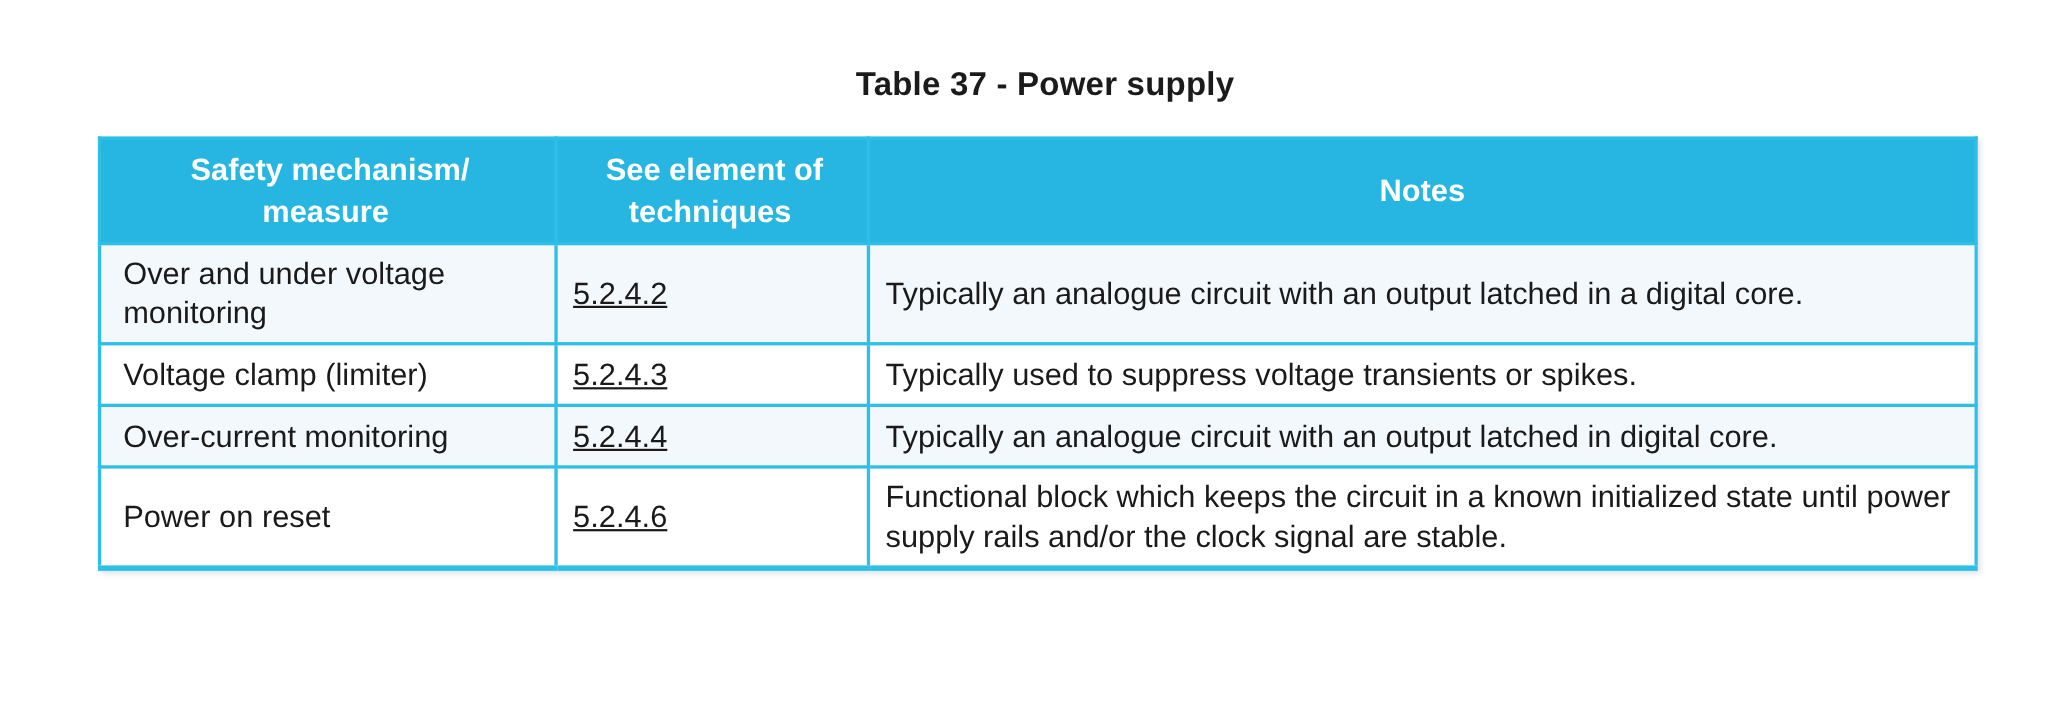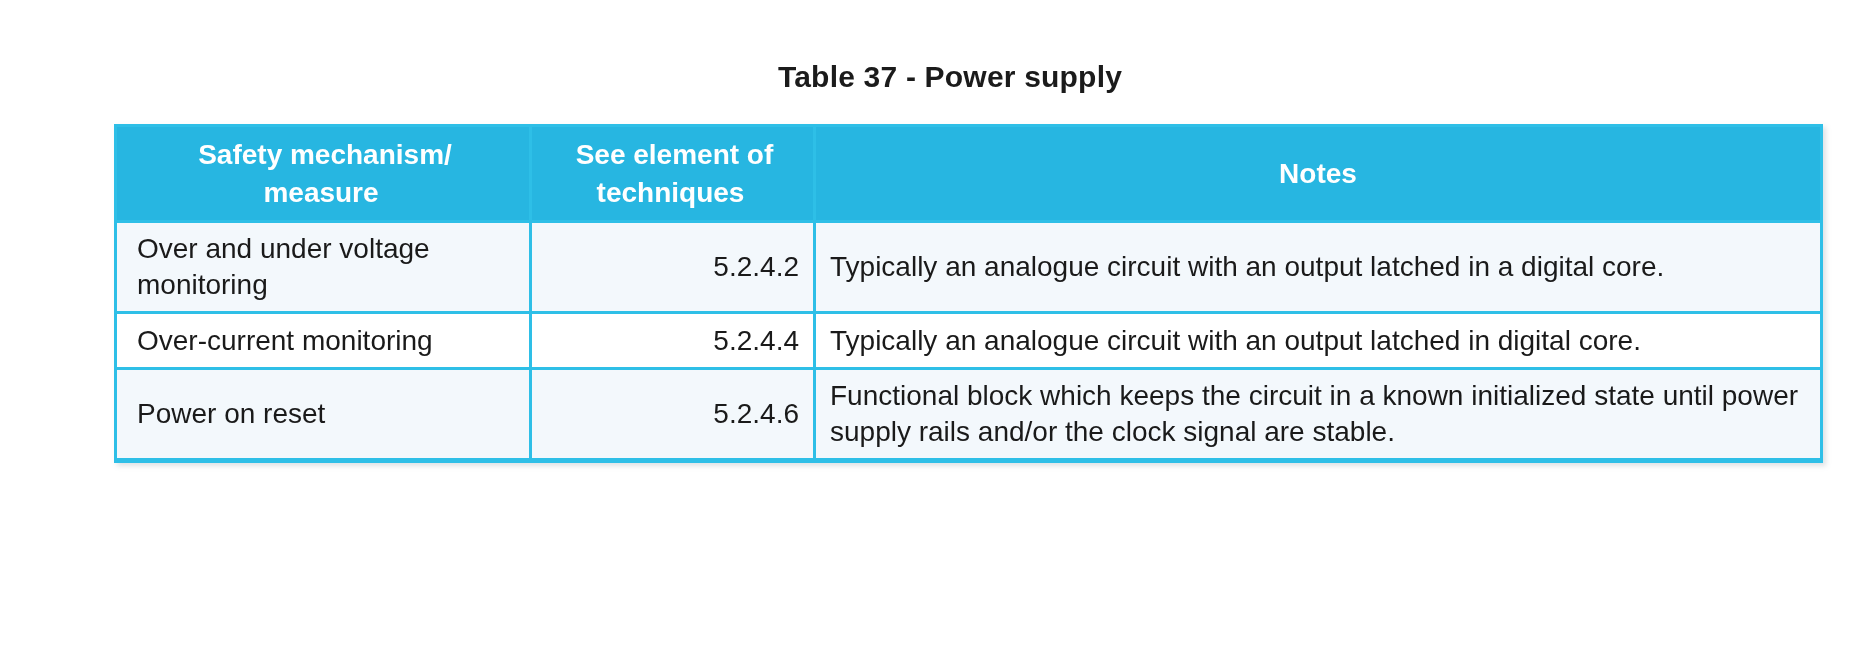--- a/index.html
+++ b/index.html
@@ -16,21 +16,21 @@
     left: 85px; width: 1706px;
     top: 48px;
     text-align: center;
     font-size: 30px;
     font-weight: bold;
     color: var(--title-text, #1b1b1b);
     letter-spacing: 0.2px;
   }
   table.power-table {
     position: absolute;
-    left: 102px; top: 112px;
+    left: 77px; top: 112px;
     width: 1706px;
     border-collapse: collapse;
     table-layout: fixed;
     box-shadow: 3px 3px 5px rgba(120,140,150,0.25);
   }
   table.power-table col.c-mech  { width: 415px; }
   table.power-table col.c-ref   { width: 284px; }
   table.power-table col.c-notes { width: 1007px; }
   th, td {
     border: 3px solid var(--border, #2ebfe7);
@@ -49,21 +49,21 @@
   }
   thead th .th-label { white-space: pre-line; }
   tbody td {
     font-size: 28px;
     line-height: 36px;
     padding: 8px 14px;
     background: var(--row-bg, #ffffff);
   }
   tbody tr:nth-child(odd) td { background: var(--row-alt-bg, #f3f8fc); }
   tbody td.cell-mech  { text-align: left; padding-left: 20px; padding-right: 10px; }
-  tbody td.cell-ref   { text-align: right; }
+  tbody td.cell-ref   { text-align: left; text-decoration: underline; }
   tbody td.cell-notes { text-align: left; }
   tbody tr.h2 td { height: 88px; }   
   tbody tr.h1 td { height: 56px; }   
   tbody tr:last-child td { border-bottom-width: 5px; }
 </style>
 </head>
 <body>
 
 <div class="page-title">Table 37 - Power supply</div>
 
@@ -88,20 +88,25 @@
       </th>
     </tr>
   </thead>
   <tbody>
     <tr class="h2">
       <td class="cell-mech">Over and under voltage monitoring</td>
       <td class="cell-ref">5.2.4.2</td>
       <td class="cell-notes">Typically an analogue circuit with an output latched in a digital core.</td>
     </tr>
     <tr class="h1">
+      <td class="cell-mech">Voltage clamp (limiter)</td>
+      <td class="cell-ref">5.2.4.3</td>
+      <td class="cell-notes">Typically used to suppress voltage transients or spikes.</td>
+    </tr>
+    <tr class="h1">
       <td class="cell-mech">Over-current monitoring</td>
       <td class="cell-ref">5.2.4.4</td>
       <td class="cell-notes">Typically an analogue circuit with an output latched in digital core.</td>
     </tr>
     <tr class="h2">
       <td class="cell-mech">Power on reset</td>
       <td class="cell-ref">5.2.4.6</td>
       <td class="cell-notes">Functional block which keeps the circuit in a known initialized state until power supply rails and/or the clock signal are stable.</td>
     </tr>
   </tbody>

